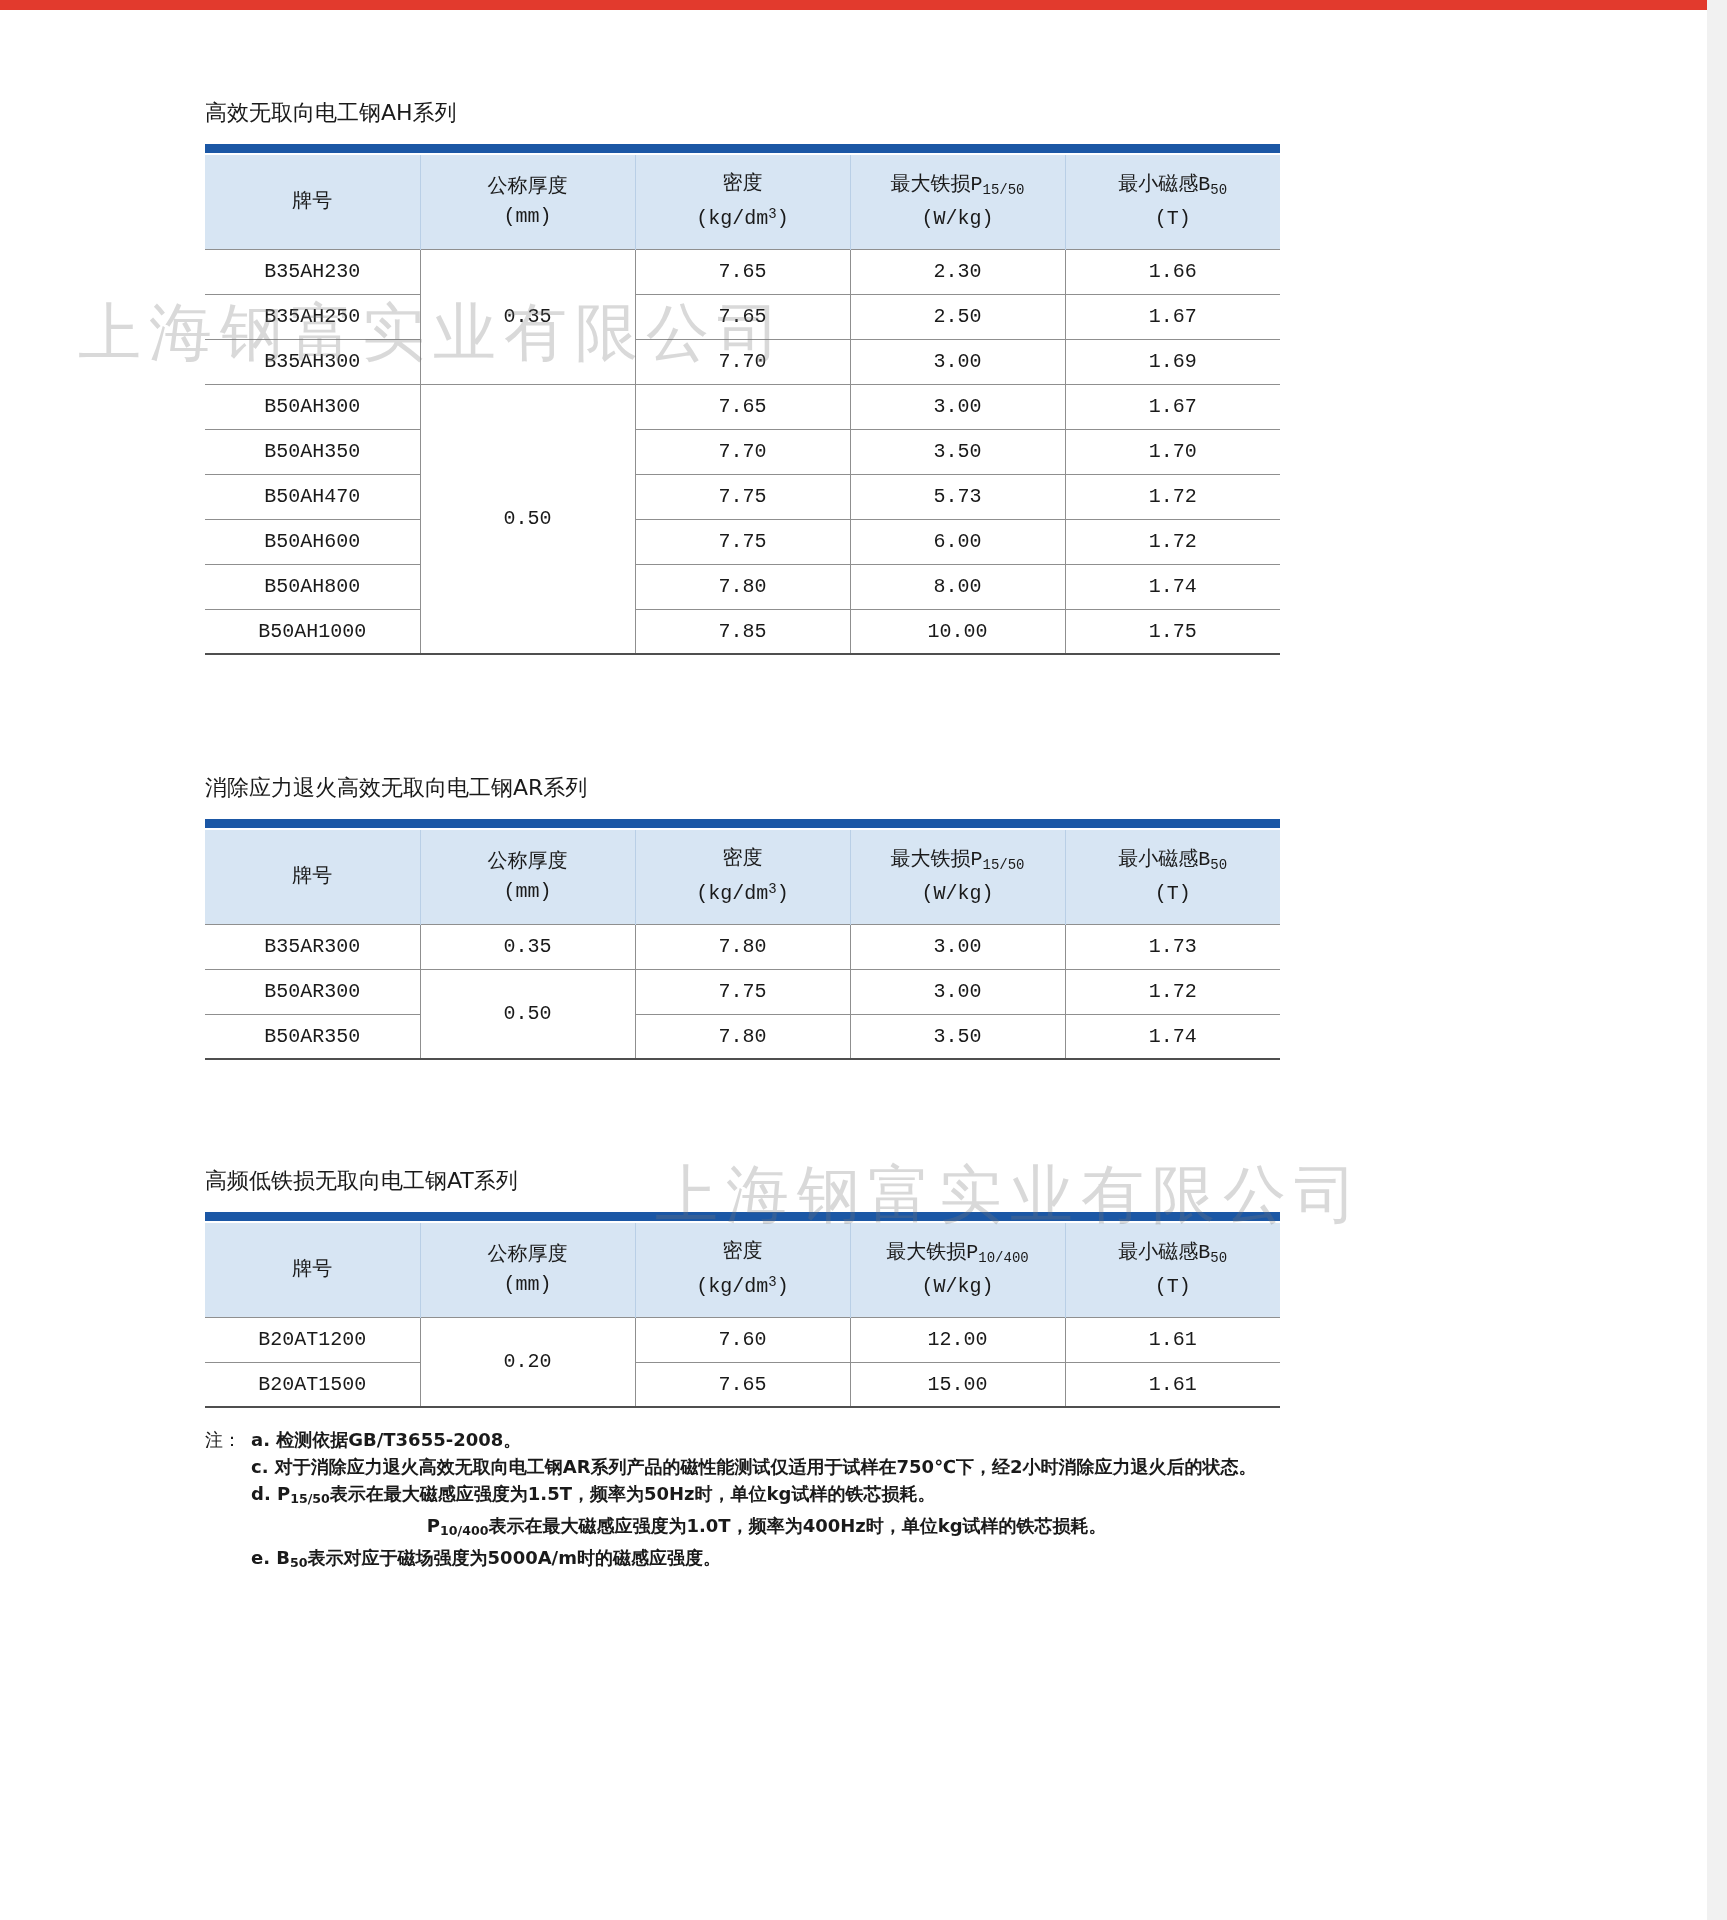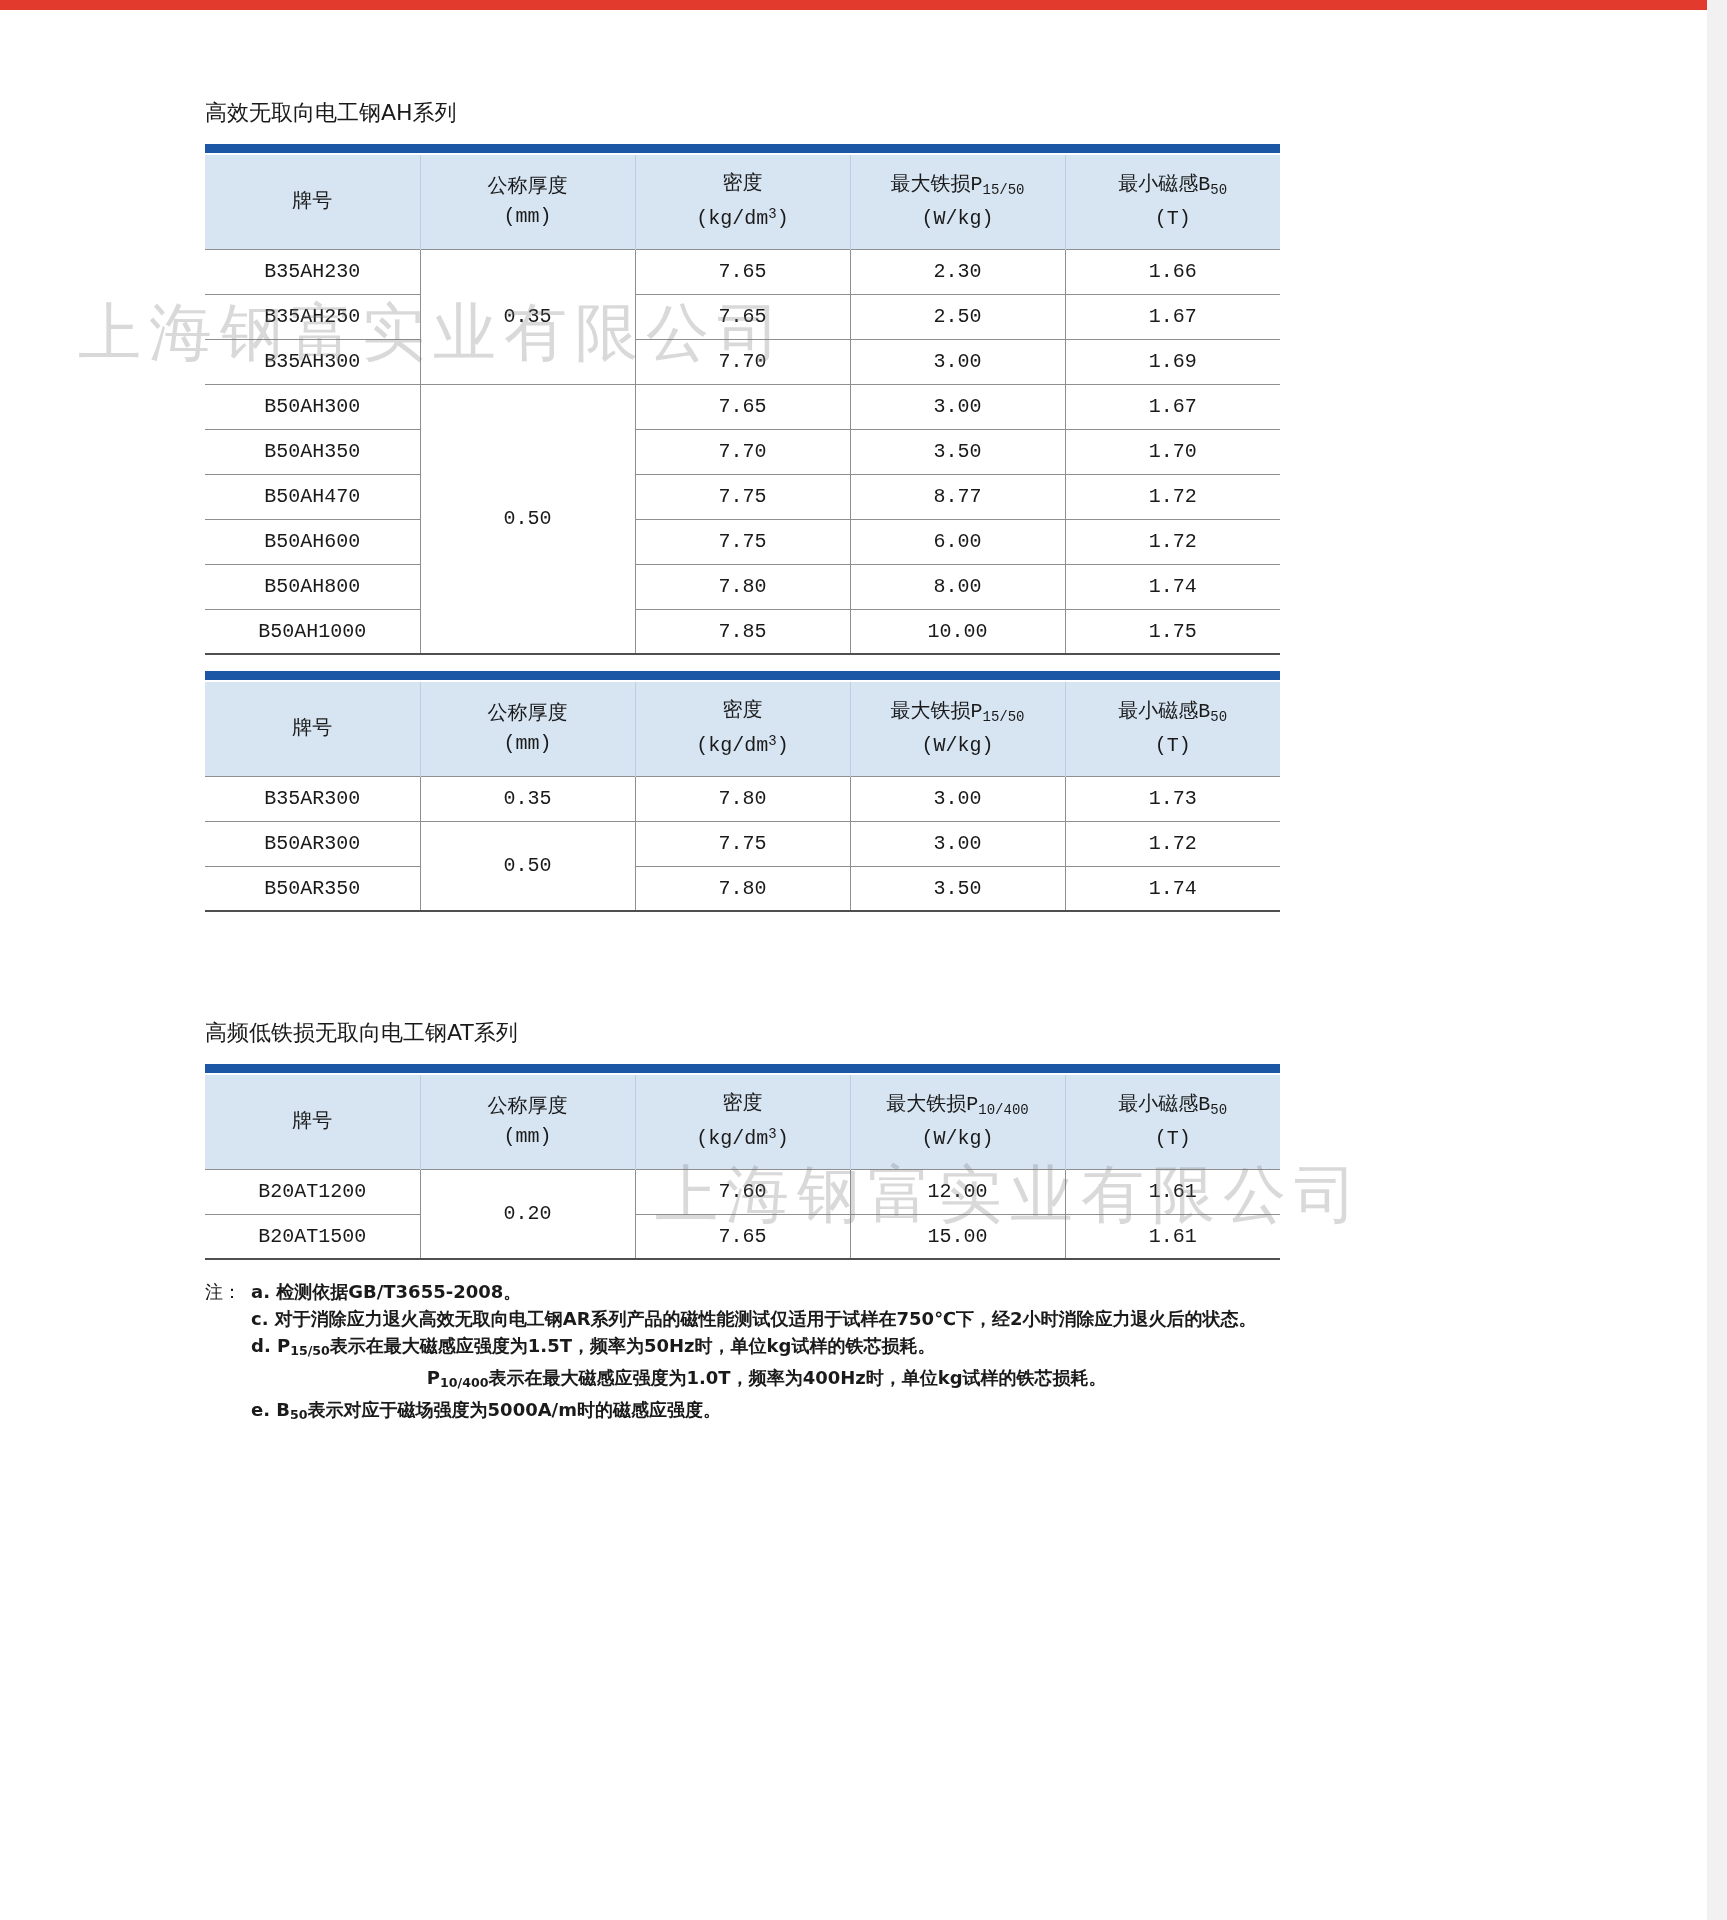--- a/index.html
+++ b/index.html
@@ -130,21 +130,21 @@
             </tr>
             <tr>
               <td>B50AH350</td>
               <td>7.70</td>
               <td>3.50</td>
               <td>1.70</td>
             </tr>
             <tr>
               <td>B50AH470</td>
               <td>7.75</td>
-              <td>8.77</td>
+              <td>5.73</td>
               <td>1.72</td>
             </tr>
             <tr>
               <td>B50AH600</td>
               <td>7.75</td>
               <td>6.00</td>
               <td>1.72</td>
             </tr>
             <tr>
               <td>B50AH800</td>
@@ -155,20 +155,21 @@
             <tr>
               <td>B50AH1000</td>
               <td>7.85</td>
               <td>10.00</td>
               <td>1.75</td>
             </tr>
           </tbody>
         </table>
     </div>
 
+    <h2 class="table-title" id="title-1">消除应力退火高效无取向电工钢AR系列</h2>
     <div class="table-wrap">
       <div class="accent-bar"></div>
       <table class="spec-table" id="table-1">
           <colgroup>
             <col style="width: 20%;">
             <col style="width: 20%;">
             <col style="width: 20%;">
             <col style="width: 20%;">
             <col style="width: 20%;">
           </colgroup>

